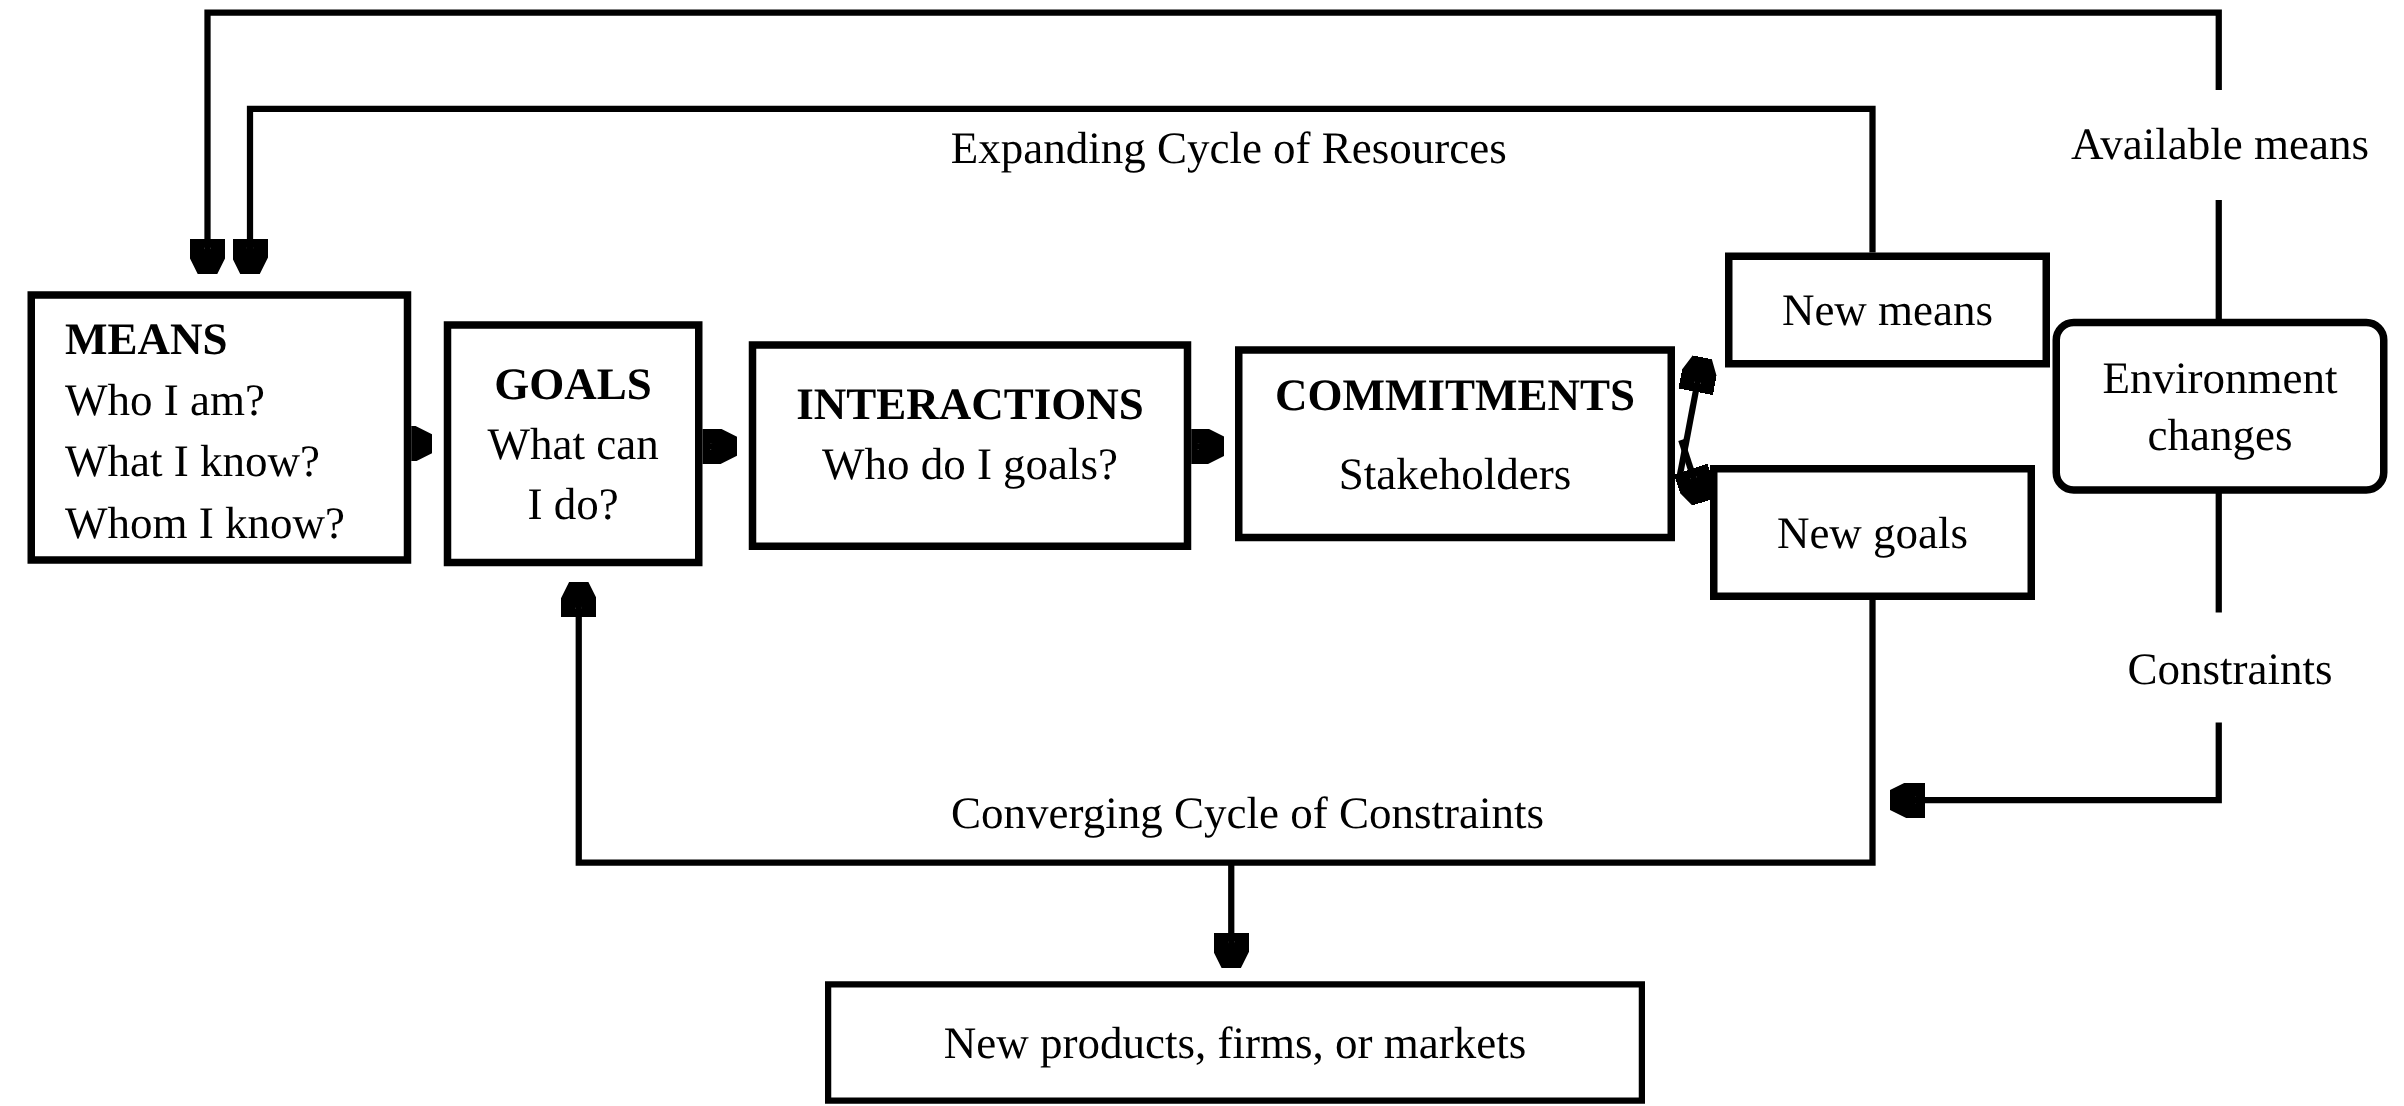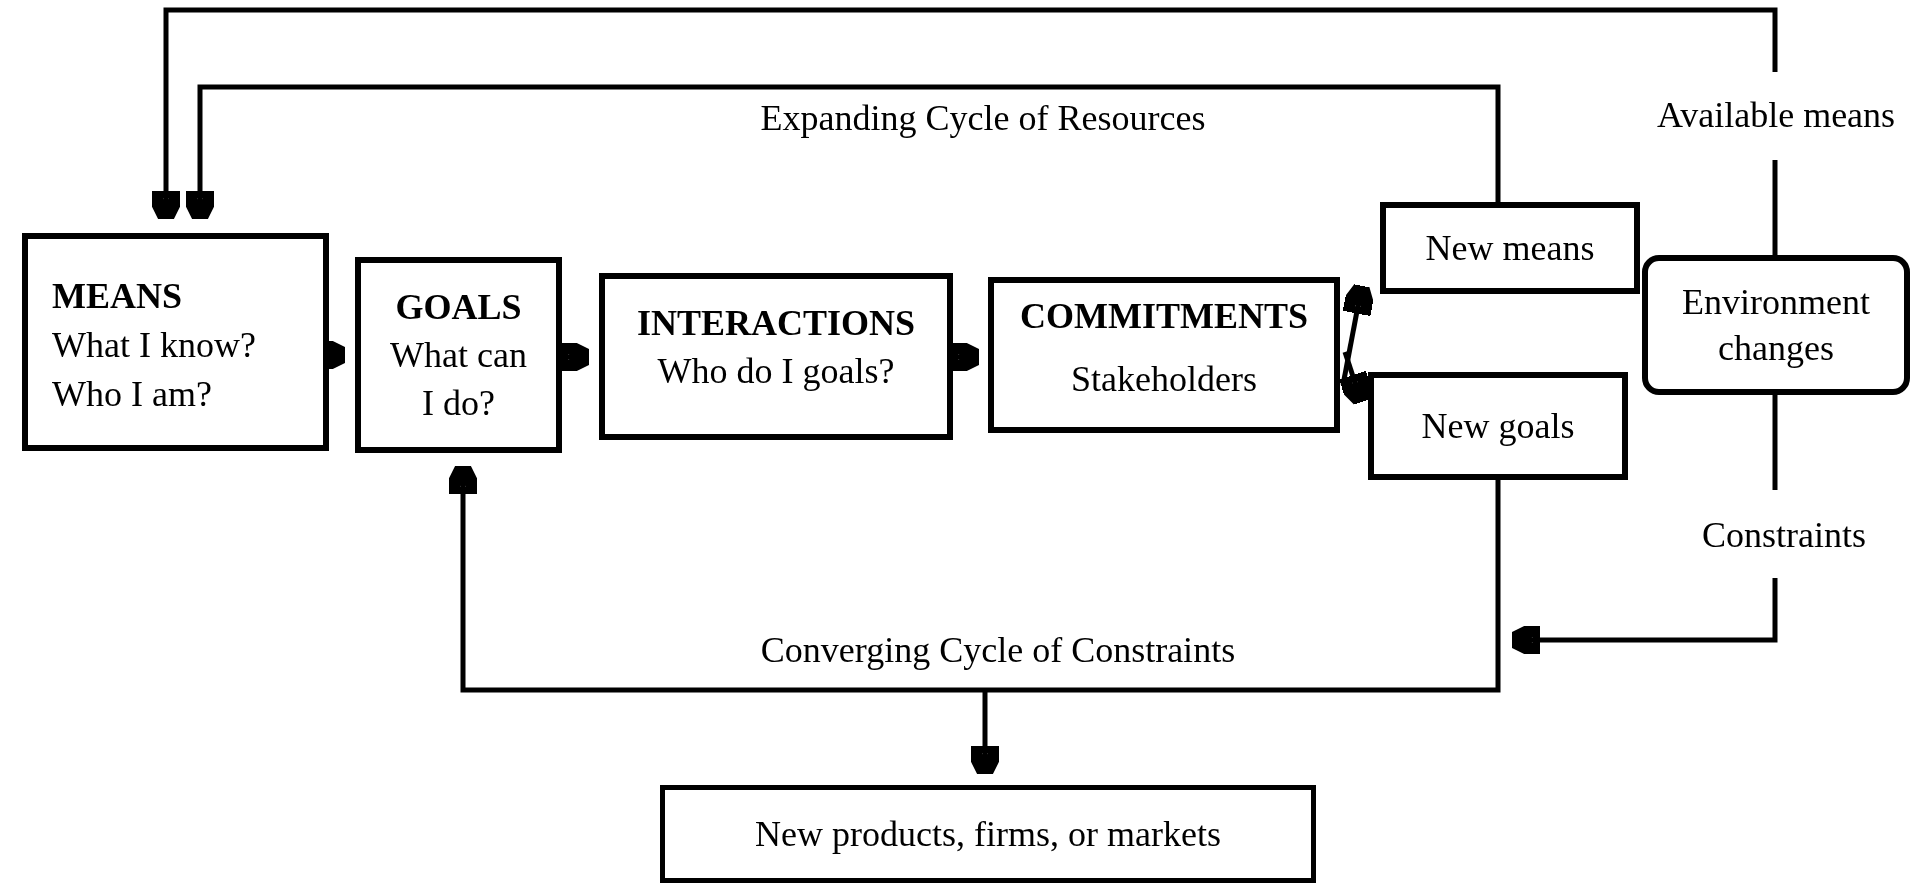--- a/index.html
+++ b/index.html
@@ -91,22 +91,23 @@
     <path d="M319,355 L341,355" marker-end="url(#arrow)"></path>
     <path d="M564,357 L585,357" marker-end="url(#arrow)"></path>
     <path d="M955,357 L975,357" marker-end="url(#arrow)"></path>
 
     <path d="M1343,385 L1361,290" marker-end="url(#arrow)"></path>
     <path d="M1345,352 L1360,398" marker-end="url(#arrow)"></path>
   </svg>
 
   <div class="box left-align" style="left:10px; top:233px; width:307px; height:218px; padding-top:6px;margin-left:12px;">
     <span class="title" data-bind="diagram.boxes.means.title">MEANS</span>
+    <span data-bind="diagram.boxes.means.lines.0">Who I am?</span>
     <span data-bind="diagram.boxes.means.lines.1">What I know?</span>
-    <span data-bind="diagram.boxes.means.lines.0">Who I am?</span>
+    <span data-bind="diagram.boxes.means.lines.2">Whom I know?</span>
   </div>
 
   <div class="box" style="left:355px; top:257px; width:207px; height:196px;">
     <span class="title" data-bind="diagram.boxes.goals.title">GOALS</span>
     <span data-bind="diagram.boxes.goals.lines.0">What can</span>
     <span data-bind="diagram.boxes.goals.lines.1">I do?</span>
   </div>
 
   <div class="box" style="left:599px; top:273px; width:354px; height:167px; padding-bottom:20px;">
     <span class="title" data-bind="diagram.boxes.interactions.title">INTERACTIONS</span>

